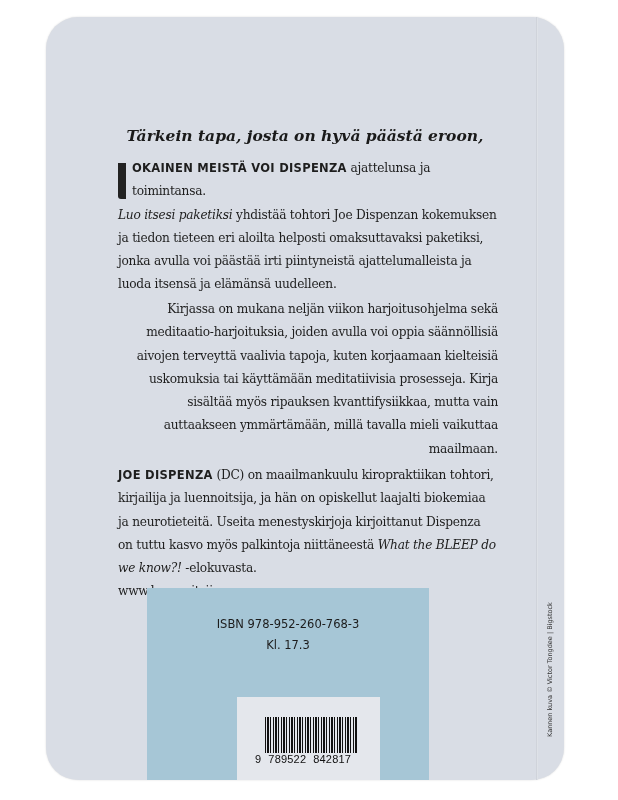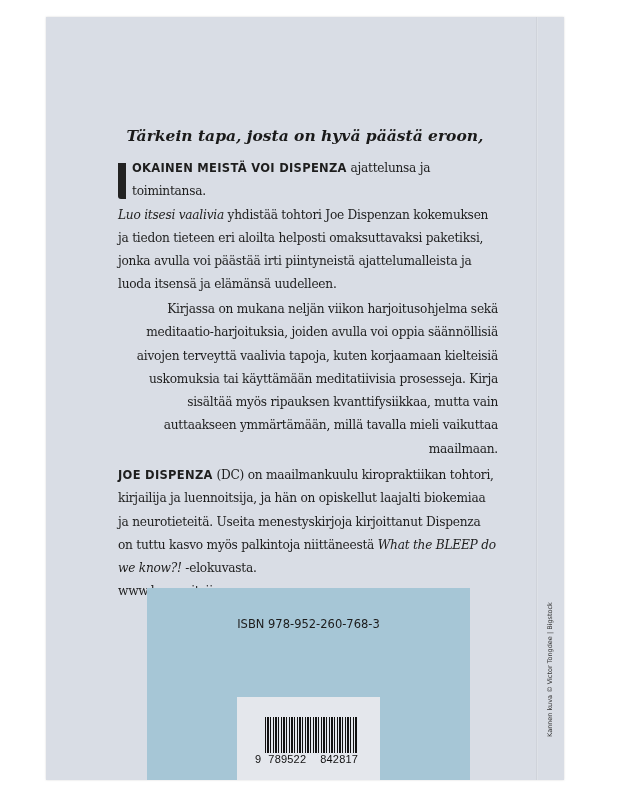--- a/index.html
+++ b/index.html
@@ -4,20 +4,21 @@
   <style>
     html, body { margin: 0; padding: 0; }
     body {
       width: 618px; height: 800px; background: #ffffff; position: relative; overflow: hidden;
       font-family: "DejaVu Serif", serif;
     }
     .cover {
       position: absolute; left: 46px; top: 17px; width: 518px; height: 763px;
       background: #d9dde5;
       box-shadow: 0 0 2px rgba(0,0,0,0.15);
+      border-radius: 32px;
     }
     .spine-crease {
       position: absolute; left: 490px; top: 0; width: 2px; height: 100%;
       background: linear-gradient(to right, #c8ccd4, #e6e9ee);
     }
     .quote {
       position: absolute; left: 0; top: 107px; width: 518px; text-align: center;
       font-style: italic; font-weight: bold; font-size: 15.5px; line-height: 24px; color: #1a1a1a;
     }
     .body-text {
@@ -29,21 +30,21 @@
     .p2 { top: 281px; text-align: right; }
     .p3 { top: 421px; margin-top: 26px; }
     .dropcap {
       float: left; width: 8px; height: 36px; background: #222; margin: 6px 6px 0 0;
       border-radius: 0 0 0 3px;
     }
     .smallcaps {
       font-family: "DejaVu Sans", sans-serif; font-weight: bold; font-size: 11.5px; letter-spacing: 0.3px;
     }
     .blue-panel {
-      position: absolute; left: 101px; top: 571px; width: 323px; height: 192px;
+      position: absolute; left: 101px; top: 571px; width: 282px; height: 192px;
       background: #a6c6d6;
     }
     .isbn-block {
       position: absolute; left: 0; top: 26px; width: 100%; text-align: center;
       font-family: "DejaVu Sans", sans-serif; font-size: 11.5px; line-height: 21px; color: #1c1c1c;
     }
     .barcode-box {
       position: absolute; left: 90px; top: 109px; width: 143px; height: 83px;
       background: #e4e7ec;
     }
@@ -72,36 +73,37 @@
 <div class="cover">
   <div class="spine-crease"></div>
 
   <div class="quote">
     <div>Tärkein tapa, josta on hyvä päästä eroon,</div>
   </div>
 
   <div class="body-text p1">
     <span class="dropcap"></span>
     <span class="smallcaps">OKAINEN MEISTÄ VOI DISPENZA</span><span> ajattelunsa ja toimintansa.</span><br>
-    <i>Luo itsesi vaalivia</i><span> yhdistää tohtori Joe Dispenzan kokemuksen ja tiedon tieteen eri aloilta helposti omaksuttavaksi paketiksi, jonka avulla voi päästää irti piintyneistä ajattelumalleista ja luoda itsensä ja elämänsä uudelleen.</span>
+    <i>Luo itsesi paketiksi</i><span> yhdistää tohtori Joe Dispenzan kokemuksen ja tiedon tieteen eri aloilta helposti omaksuttavaksi paketiksi, jonka avulla voi päästää irti piintyneistä ajattelumalleista ja luoda itsensä ja elämänsä uudelleen.</span>
   </div>
 
   <div class="body-text p2">Kirjassa on mukana neljän viikon harjoitusohjelma sekä meditaatio-harjoituksia, joiden avulla voi oppia säännöllisiä aivojen terveyttä vaalivia tapoja, kuten korjaamaan kielteisiä uskomuksia tai käyttämään meditatiivisia prosesseja. Kirja sisältää myös ripauksen kvanttifysiikkaa, mutta vain auttaakseen ymmärtämään, millä tavalla mieli vaikuttaa maailmaan.</div>
 
   <div class="body-text p3">
     <span class="smallcaps">JOE DISPENZA</span><span> (DC) on maailmankuulu kiropraktiikan tohtori, kirjailija ja luennoitsija, ja hän on opiskellut laajalti biokemiaa ja neurotieteitä. Useita menestyskirjoja kirjoittanut Dispenza on tuttu kasvo myös palkintoja niittäneestä </span><i>What the BLEEP do we know?!</i><span> -elokuvasta.</span><br>
     <span>www.luennoitsija.com</span>
   </div>
 
   <div class="blue-panel">
     <div class="isbn-block">
       <div>ISBN 978-952-260-768-3</div>
+      <div>Kl. 17.3</div>
     </div>
     <div class="barcode-box">
       <div class="barcode"></div>
       <div class="barcode-digits">
-        <span style="margin-right:7px">9</span><span style="margin-right:14px">789522</span><span>842817</span>
+        <span style="margin-right:7px">9</span><span style="margin-right:7px">789522</span><span>842817</span>
       </div>
     </div>
   </div>
 
   <div class="credit">Kannen kuva © Victor Tongdee | Bigstock</div>
 </div>
 
 </body></html>

